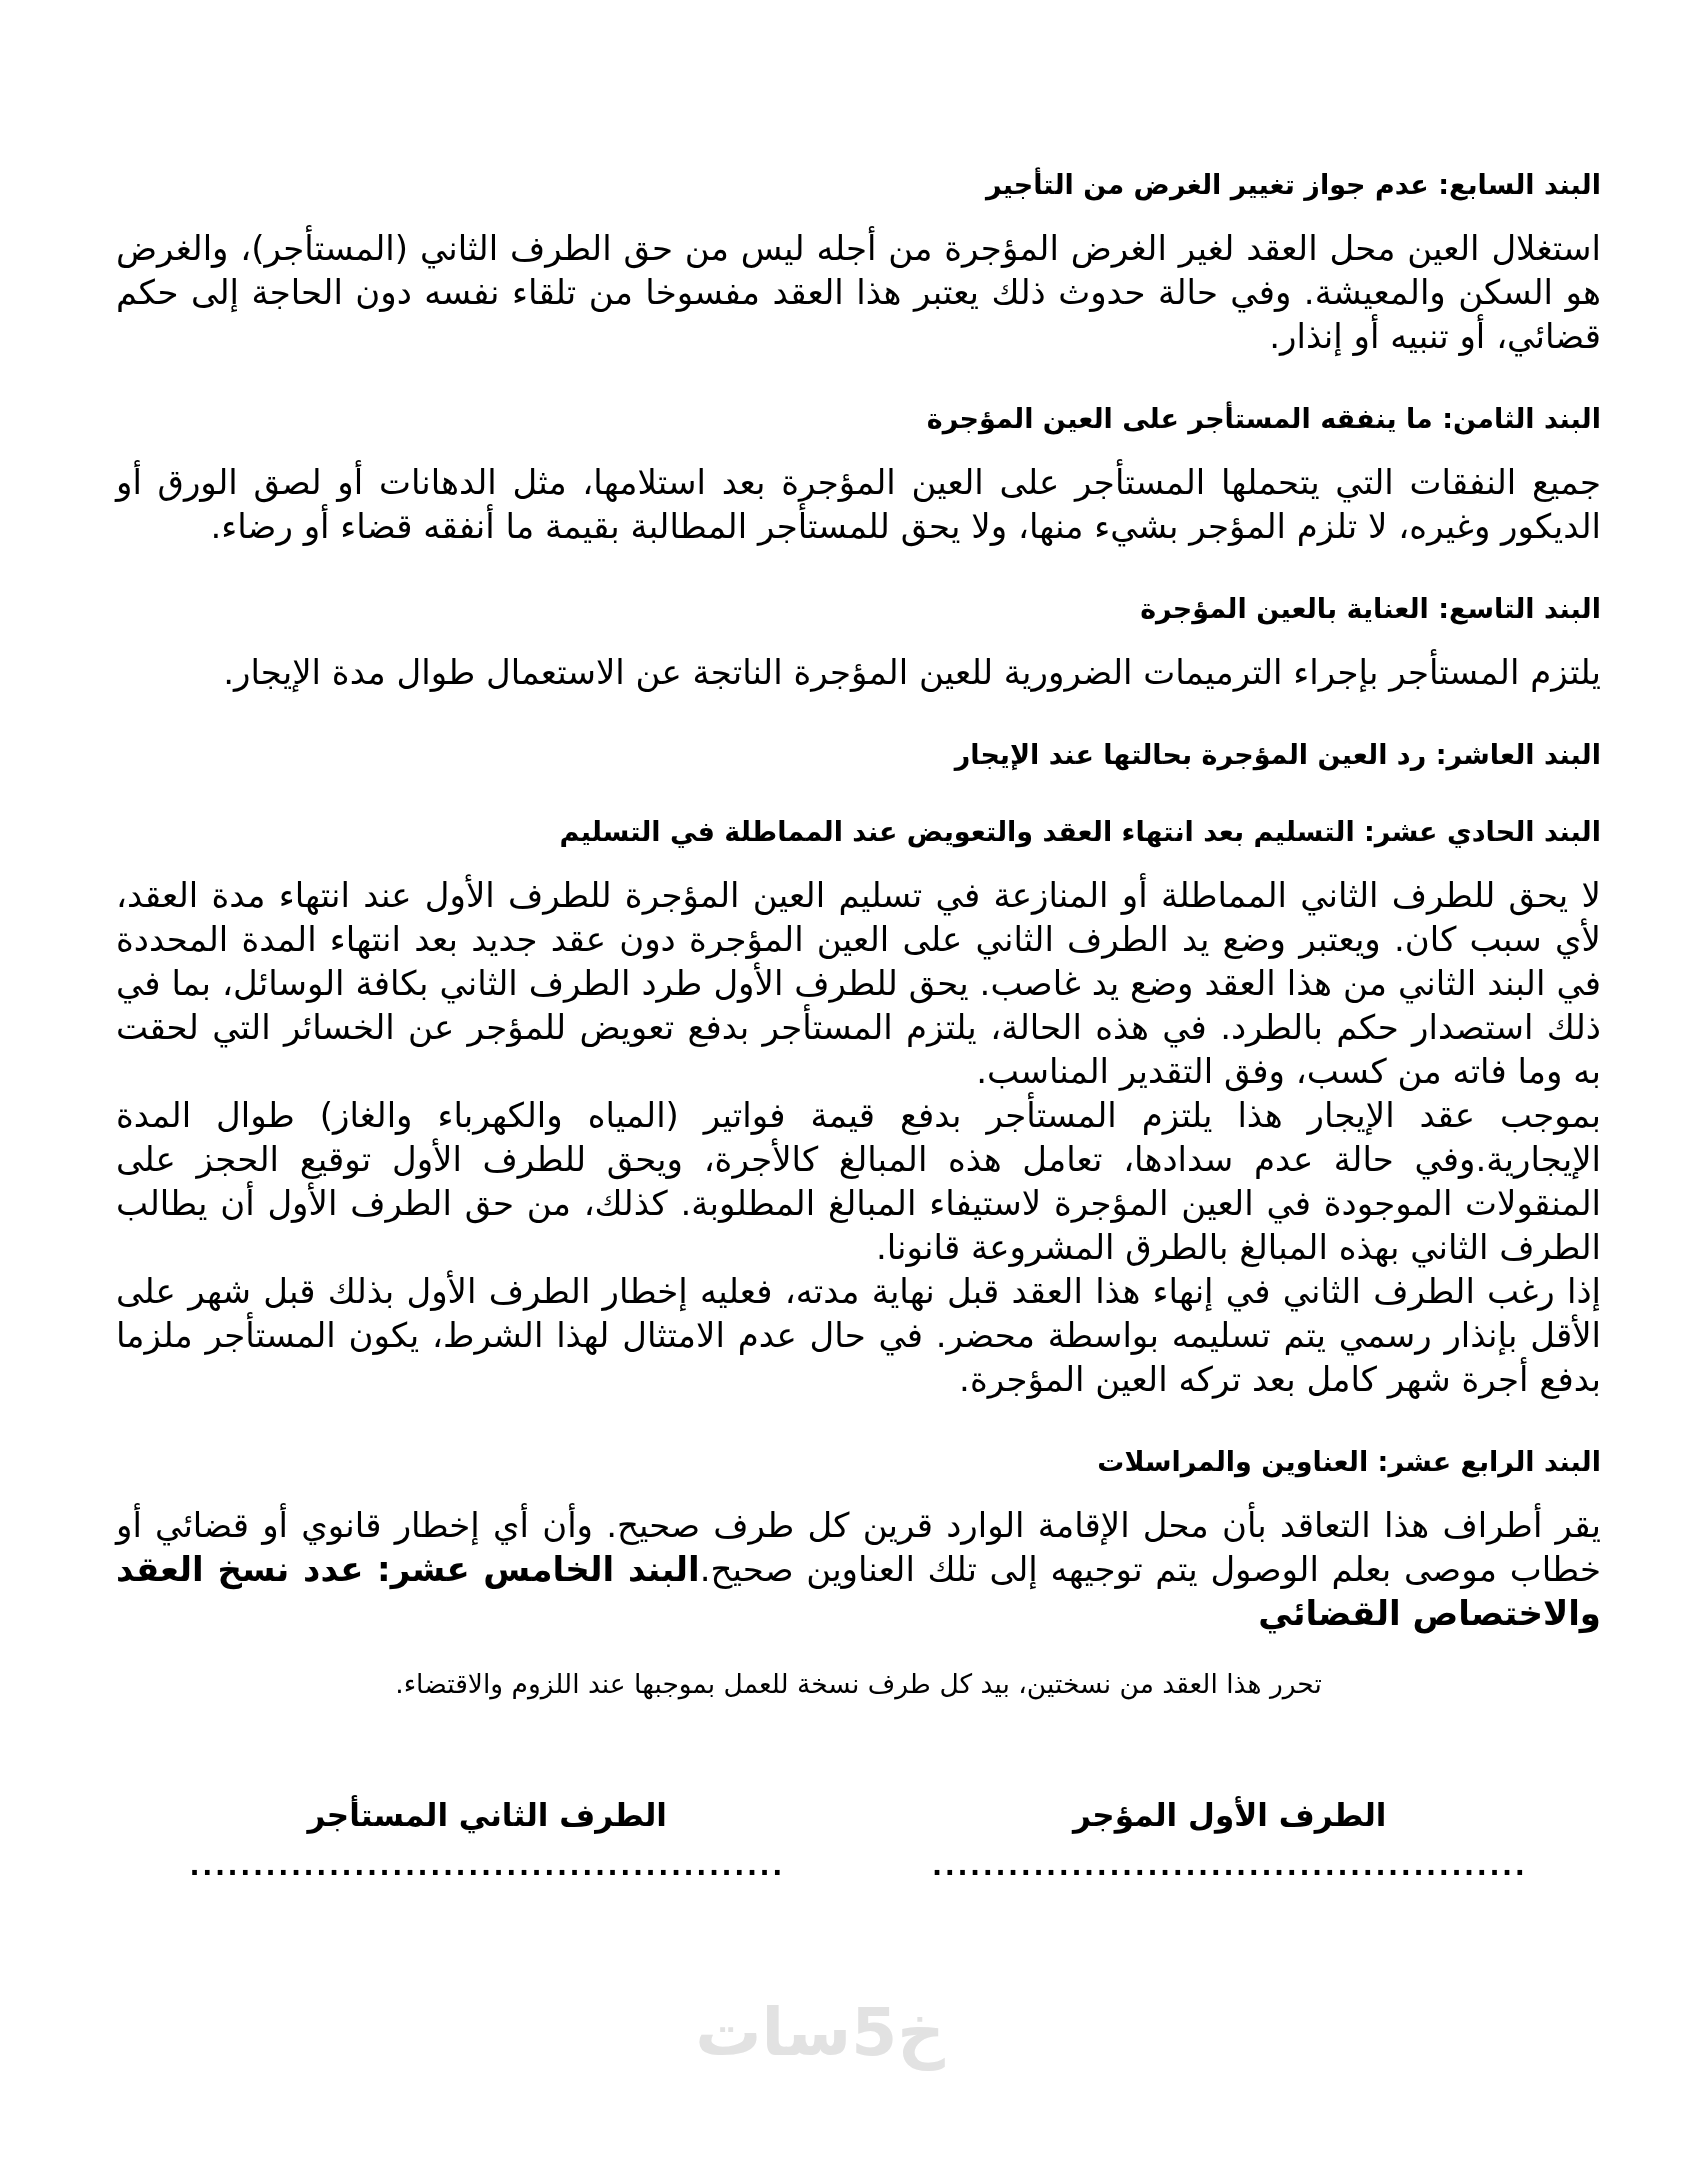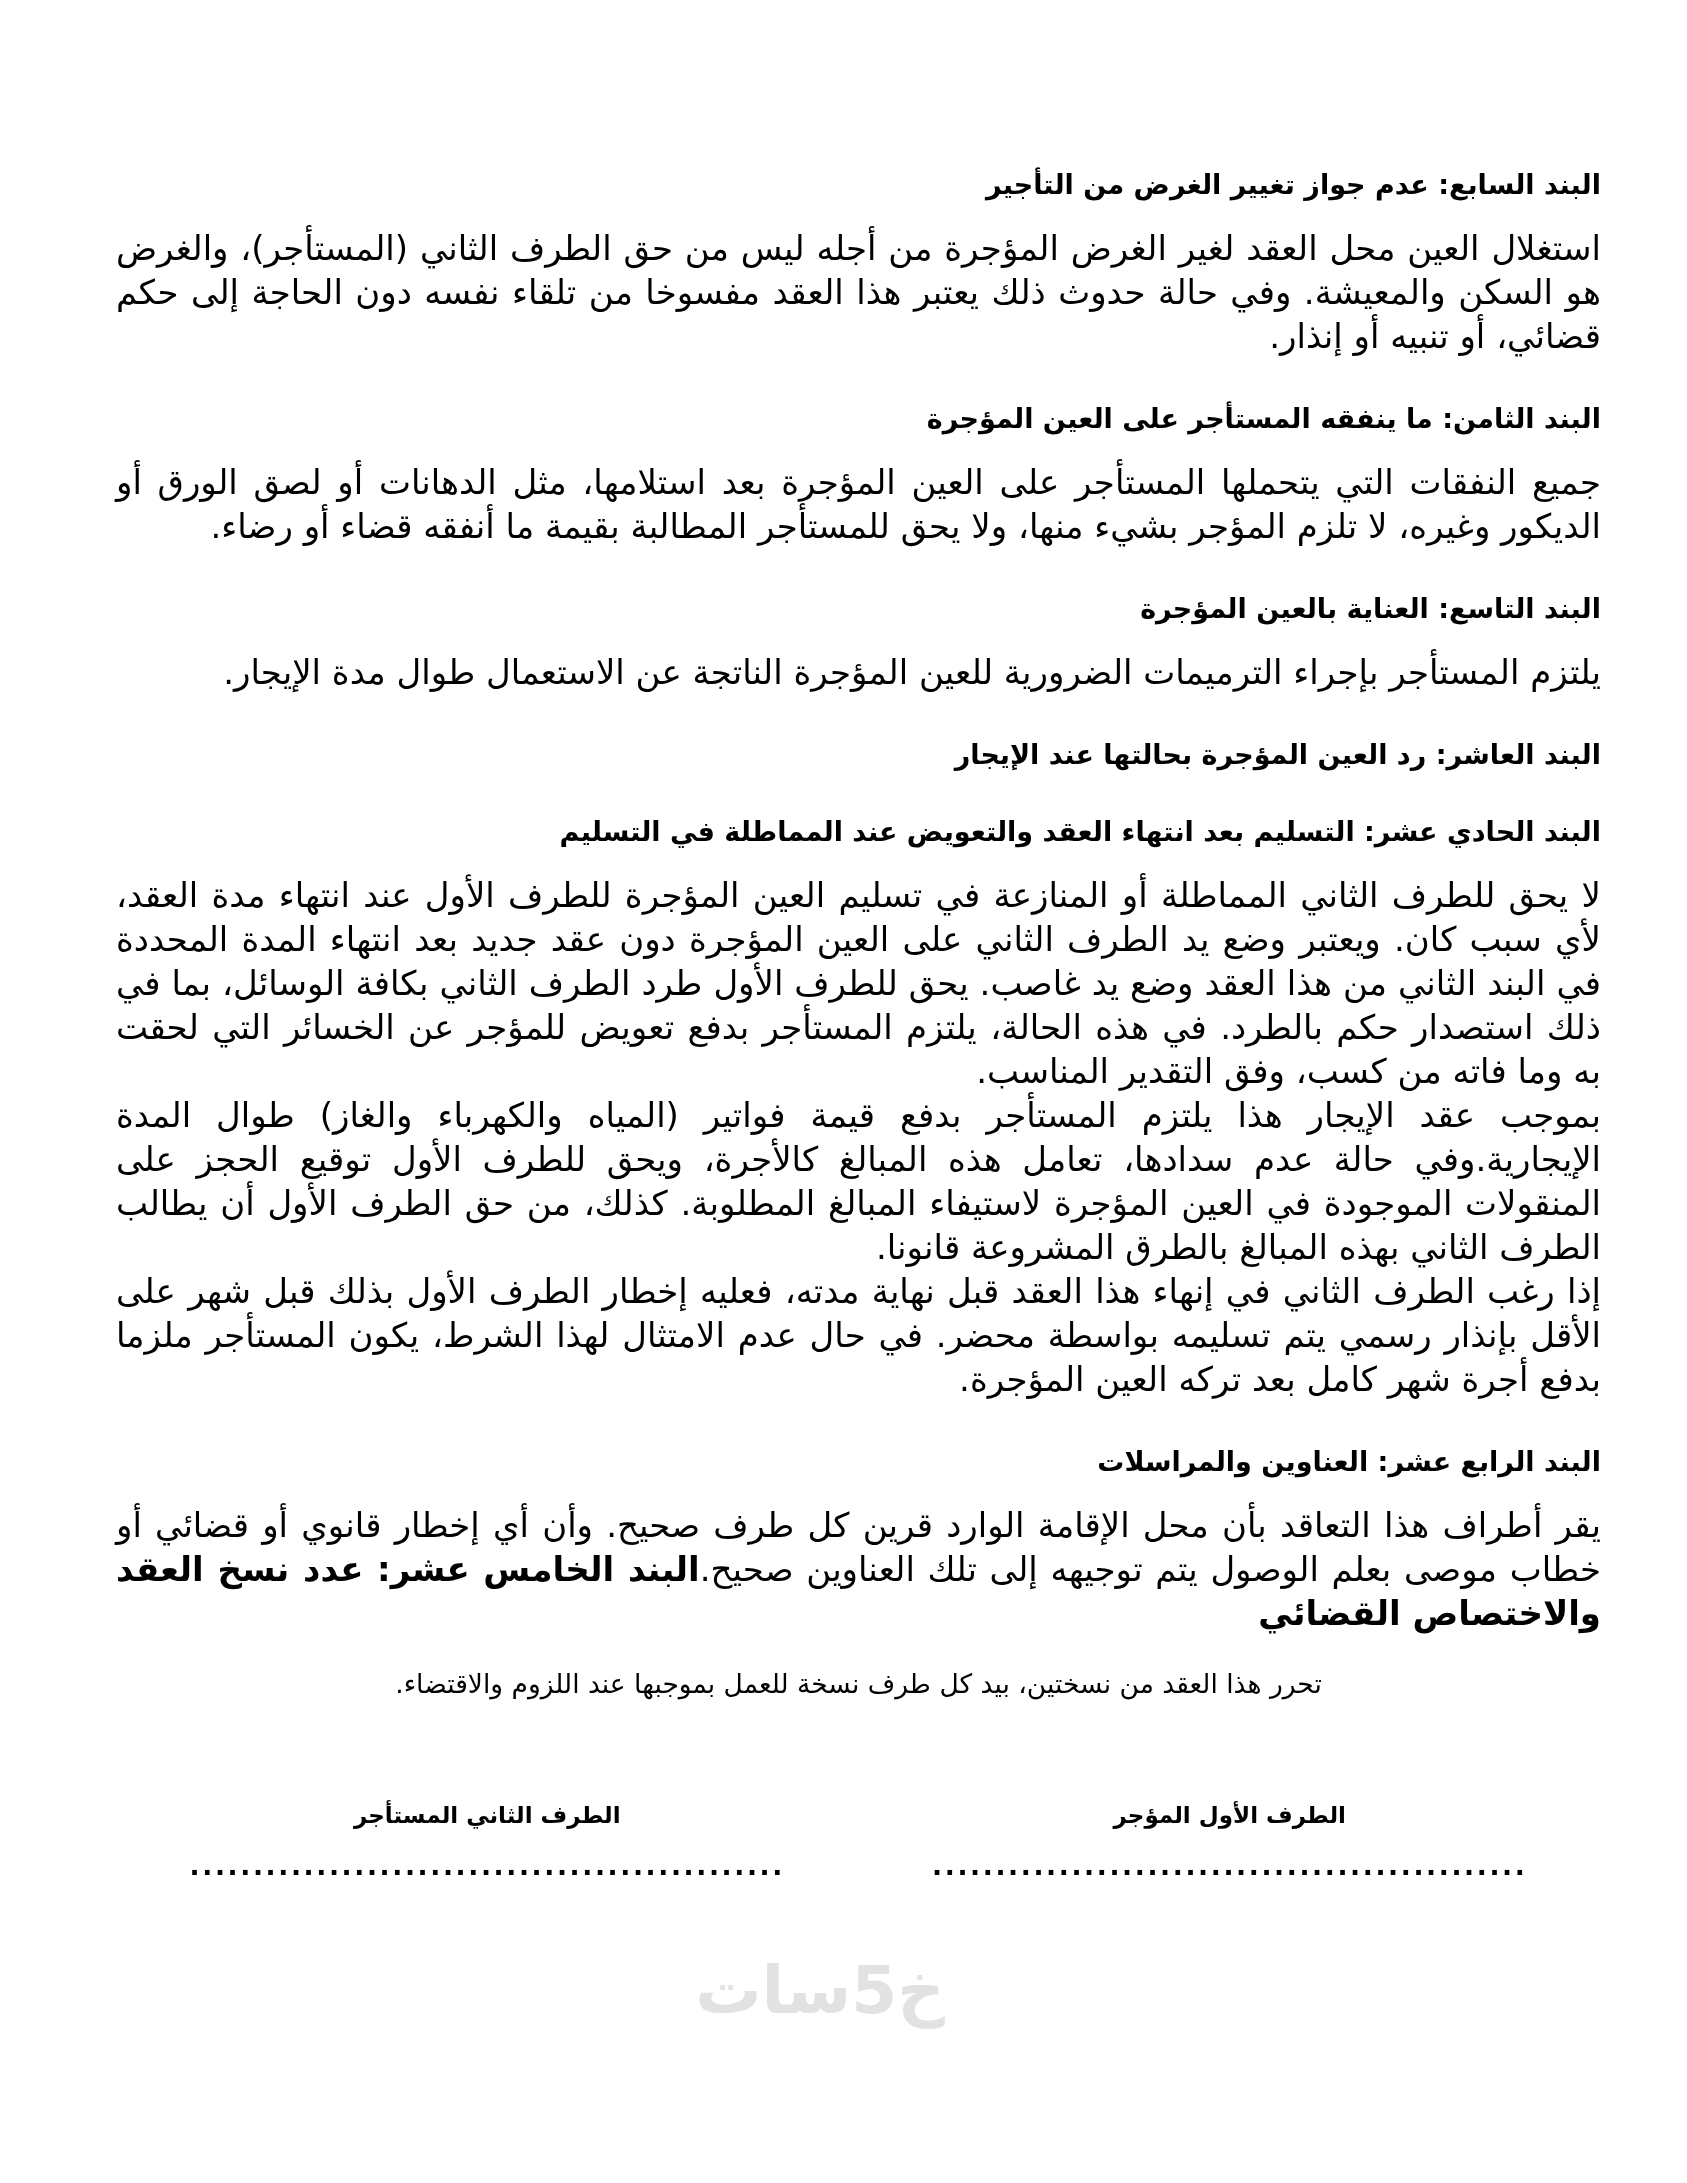--- a/index.html
+++ b/index.html
@@ -47,34 +47,34 @@
     display: flex;
     flex-direction: row;
     margin-top: 93px;
   }
   .sig-col {
     width: 50%;
     text-align: center;
   }
   .sig-label {
     font-weight: bold;
-    font-size: 23px;
+    font-size: 31px;
     line-height: 33px;
   }
   .sig-dots {
     margin-top: 18.5px;
     font-weight: bold;
     font-size: 26.5px;
     letter-spacing: 2.6px;
     direction: ltr;
     white-space: nowrap;
   }
   .watermark {
     position: absolute;
-    top: 1952px;
+    top: 1994px;
     left: 820px;
     transform: translateX(-50%);
     font-weight: bold;
     font-size: 66px;
     color: #e2e2e2;
     letter-spacing: 1.3px;
     user-select: none;
   }
 </style>
 </head>

